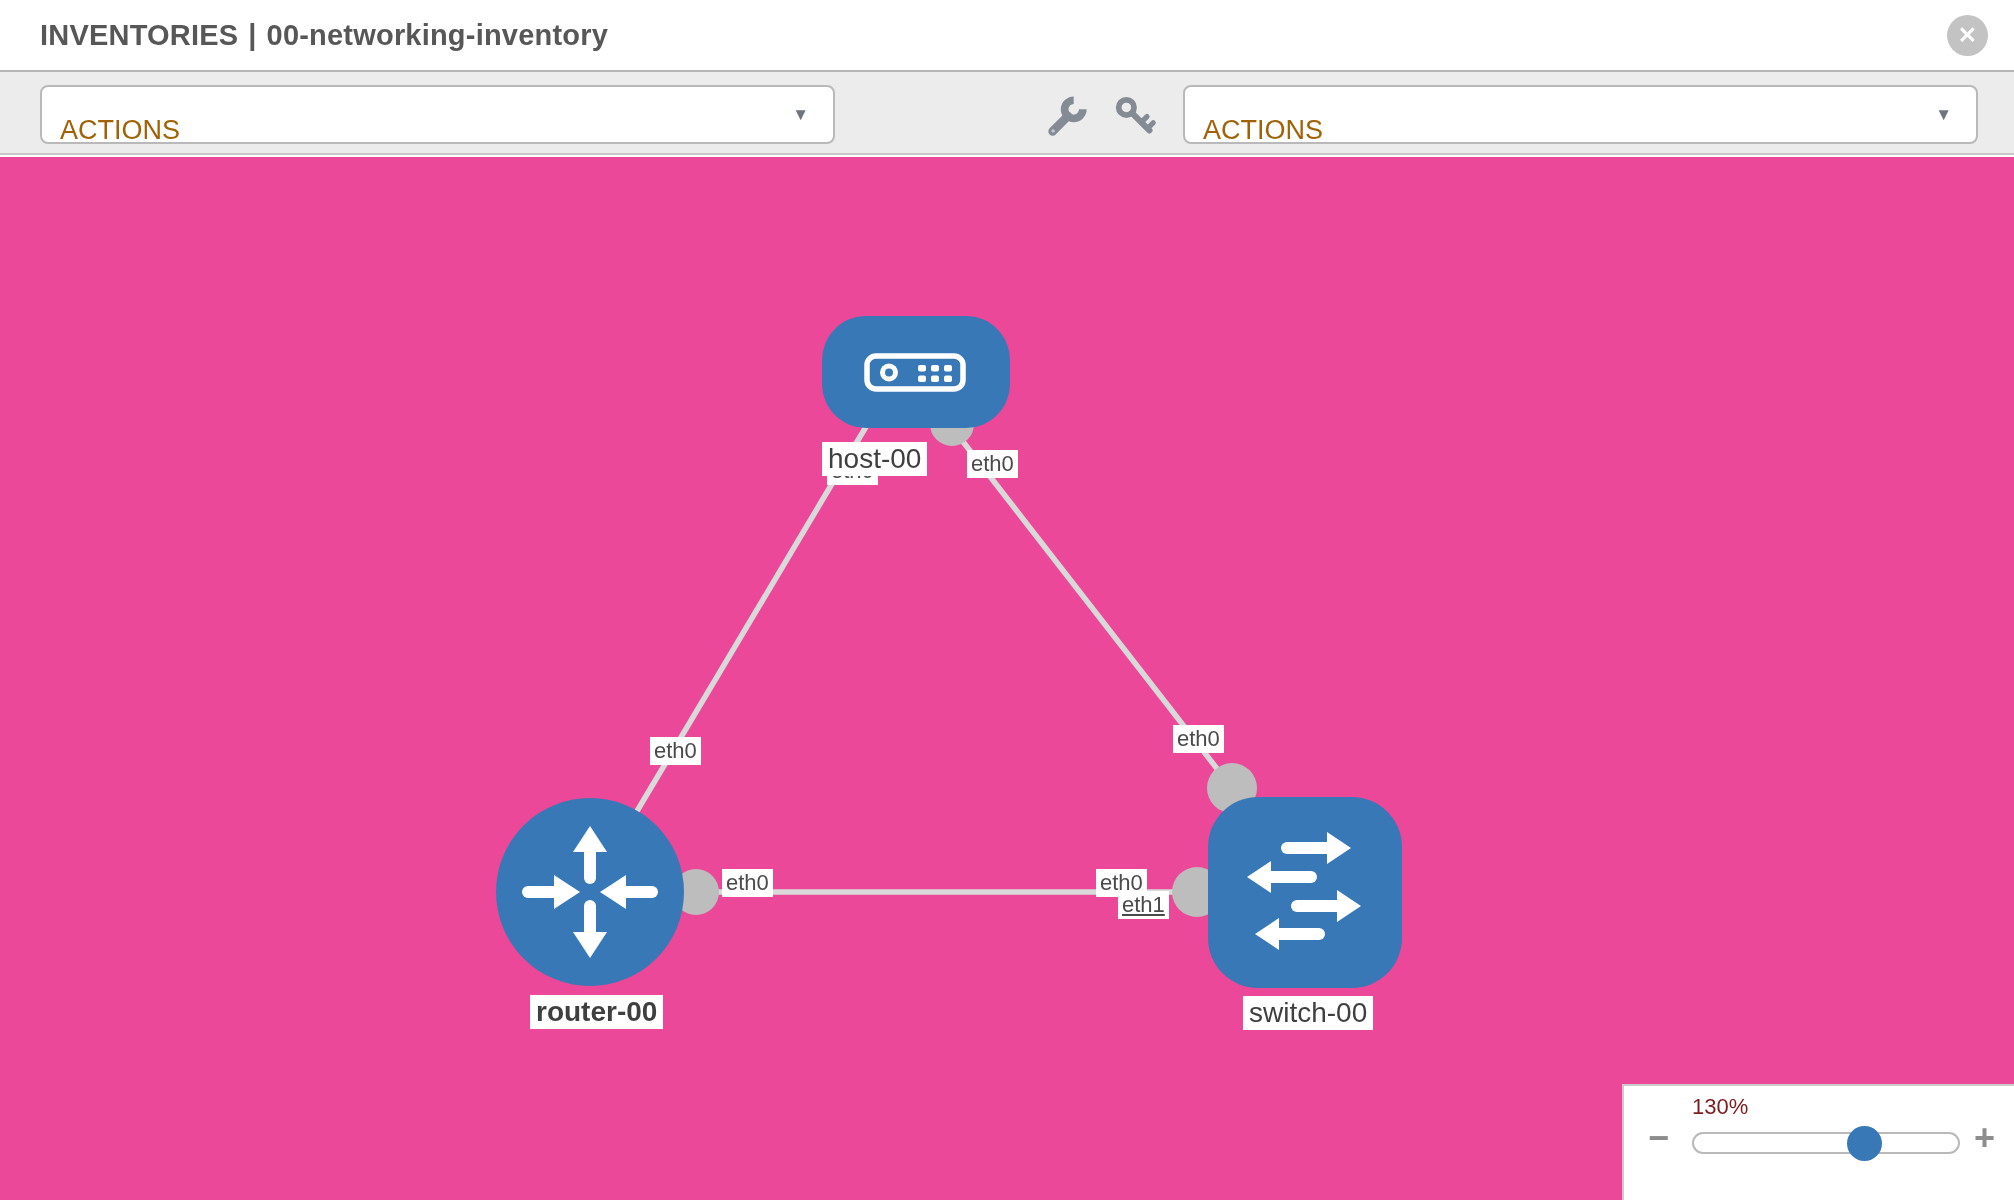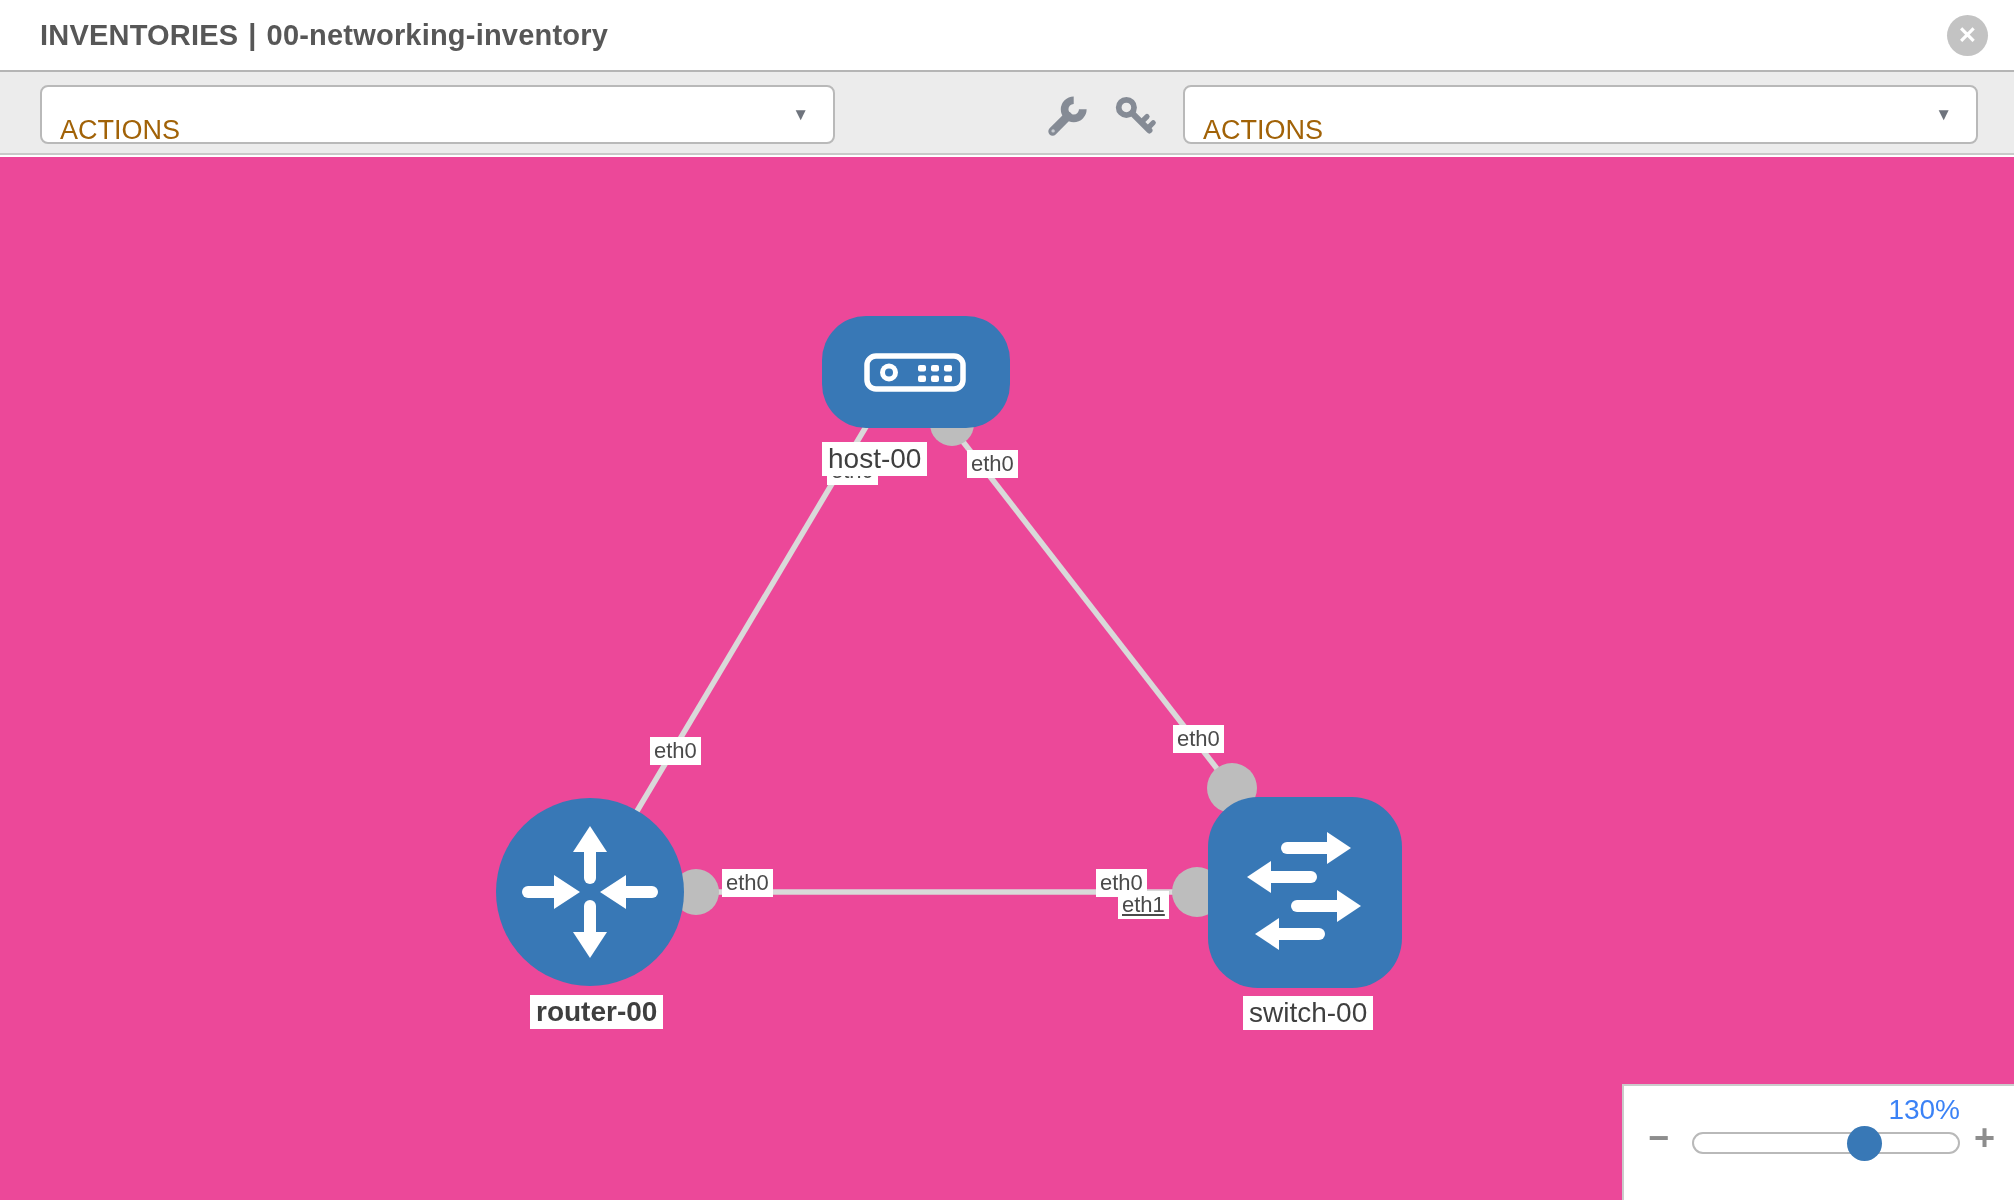--- a/index.html
+++ b/index.html
@@ -39,22 +39,22 @@
   .net-svg { position:absolute; left:0; top:-2px; }
 
   
   .lbl { position:absolute; background:#ffffff; color:#4a4a4a; white-space:nowrap; }
   .eth-lbl  { font-size:22px; padding:1px 4px; }
   .node-lbl { font-size:28px; padding:1px 6px; color:#3f3f3f; }
 
   
   .zoom-panel { position:absolute; left:1622px; top:1084px; width:392px; height:116px;
                 background:#ffffff; border-left:2px solid #cbcbcb; border-top:2px solid #cbcbcb; }
-  .zoom-level { position:absolute; left:68px; width:268px; top:8px; text-align:right;
-                font-size:28px; color:#3b82f6; }
+  .zoom-level { position:absolute; left:68px; width:268px; top:8px; text-align:left;
+                font-size:22px; color:#7f1d1d; }
   .zoom-minus, .zoom-plus { position:absolute; top:34px; font-size:36px; font-weight:bold;
                 color:#8d8d8d; cursor:pointer; line-height:1; }
   .zoom-minus { left:24px; }
   .zoom-plus  { left:350px; }
   .zoom-track { position:absolute; left:68px; top:46px; width:268px; height:22px;
                 background:#ffffff; border:2px solid #b9b9b9; border-radius:11px; cursor:pointer; }
   .zoom-handle { position:absolute; left:223px; top:40px; width:35px; height:35px;
                  border-radius:50%; background:#3878b6; cursor:grab; }
 </style>
 </head>

